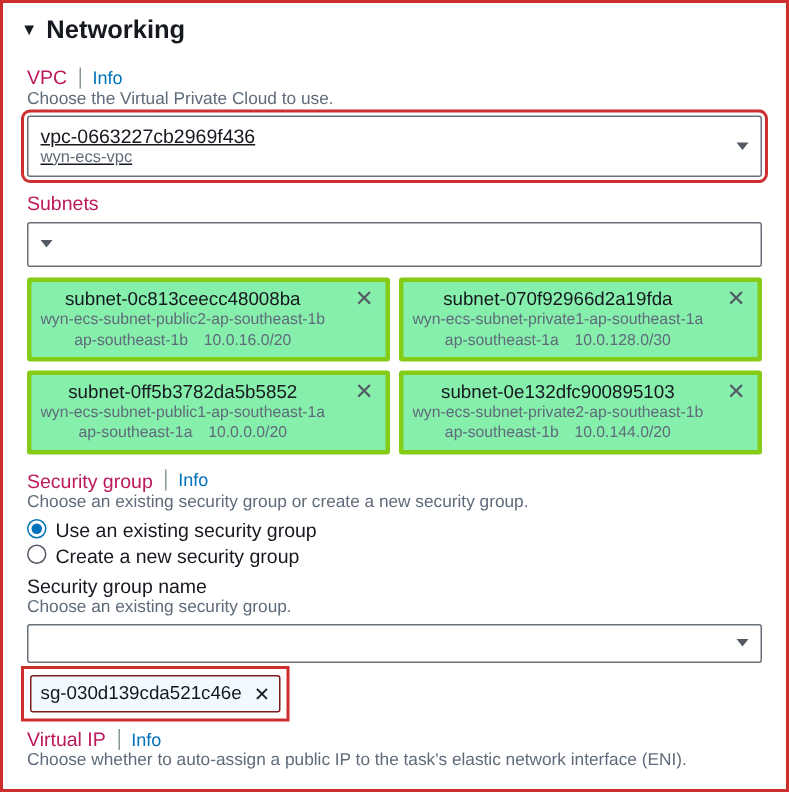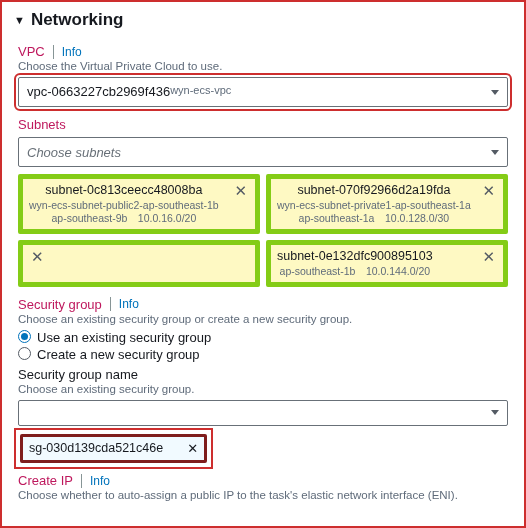--- a/index.html
+++ b/index.html
@@ -66,41 +66,42 @@
     padding: 5px 8px;
     display: flex;
     align-items: center;
     justify-content: space-between;
     background: #fff;
     cursor: pointer;
     min-height: 30px;
   }
   .select-box .main {
     display: flex;
-    flex-direction: row;
+    flex-direction: column;
     line-height: 1.2;
+    text-decoration: underline;
   }
   .select-box .main .val { font-size: 13px; }
   .select-box .main .sub { font-size: 11px; color: #5f6b7a; }
   .select-box .placeholder { color: #687078; font-style: italic; font-size: 13px;}
   .caret-down {
     width: 0; height: 0;
     border-left: 4px solid transparent;
     border-right: 4px solid transparent;
     border-top: 5px solid #545b64;
   }
   .chips-grid {
     display: grid;
     grid-template-columns: 1fr 1fr;
     gap: 6px;
     margin-top: 7px;
   }
   .chip {
-    border: 5px solid #84cc16;
-    background: #fef9c3;
+    border: 3px solid #84cc16;
+    background: #86efac;
     border-radius: 2px;
     padding: 4px 6px;
     display: flex;
     align-items: flex-start;
     justify-content: space-between;
     gap: 6px;
   }
   .chip .txt { display: flex; flex-direction: column; line-height: 1.25; min-width: 0;}
   .chip .txt .pri { font-size: 12.5px; color: #16191f; white-space: nowrap; overflow: hidden; text-overflow: ellipsis;}
   .chip .txt .sec { font-size: 10.5px; color: #5f6b7a; white-space: nowrap; overflow: hidden; text-overflow: ellipsis;}
@@ -134,26 +135,26 @@
     content: "";
     width: 7px; height: 7px;
     background: #0073bb;
     border-radius: 50%;
   }
   .sg-chip-row {
     margin-top: 6px;
   }
   .sg-chip {
     display: inline-flex;
-    border: 3px solid #7f1d1d;
+    border: 1px solid #7f1d1d;
     background: #f1faff;
     border-radius: 2px;
     padding: 4px 6px;
     align-items: flex-start;
-    gap: 24px;
+    gap: 8px;
   }
   .sg-chip .txt { display: flex; flex-direction: column; line-height: 1.25;}
   .sg-chip .txt .pri { font-size: 12.5px; }
   .sg-chip .txt .sec { font-size: 10.5px; color: #5f6b7a;}
   .hl-red {
     outline: 2px solid #cd2e2e;
     outline-offset: 2px;
   }
   .sg-wrap { display:inline-block; padding:2px; }
   .empty-select {
@@ -194,46 +195,51 @@
         </div>
         <span class="caret-down"></span>
       </div>
     </div>
 
     <div class="field-block" style="margin-top:10px;text-align:center;">
       <div class="label-row">
         <span class="label">Subnets</span>
       </div>
       <div class="select-box" style="padding:4px 8px;">
-        <span class="placeholder">Choose subnets</span>
         <span class="caret-down"></span>
       </div>
       <div class="chips-grid" id="subnet-chips">
           <div class="chip">
             <span class="txt">
               <span class="pri">subnet-0c813ceecc48008ba</span>
               <span class="sec">wyn-ecs-subnet-public2-ap-southeast-1b</span>
-              <span class="sec">ap-southeast-9b 10.0.16.0/20</span>
+              <span class="sec">ap-southeast-1b 10.0.16.0/20</span>
             </span>
             <span class="x">✕</span>
           </div>
           <div class="chip">
             <span class="txt">
               <span class="pri">subnet-070f92966d2a19fda</span>
               <span class="sec">wyn-ecs-subnet-private1-ap-southeast-1a</span>
               <span class="sec">ap-southeast-1a 10.0.128.0/30</span>
             </span>
             <span class="x">✕</span>
           </div>
           <div class="chip">
+            <span class="txt">
+              <span class="pri">subnet-0ff5b3782da5b5852</span>
+              <span class="sec">wyn-ecs-subnet-public1-ap-southeast-1a</span>
+              <span class="sec">ap-southeast-1a 10.0.0.0/20</span>
+            </span>
             <span class="x">✕</span>
           </div>
           <div class="chip">
             <span class="txt">
               <span class="pri">subnet-0e132dfc900895103</span>
+              <span class="sec">wyn-ecs-subnet-private2-ap-southeast-1b</span>
               <span class="sec">ap-southeast-1b 10.0.144.0/20</span>
             </span>
             <span class="x">✕</span>
           </div>
         </div>
     </div>
 
     <div class="field-block" style="margin-top:10px;">
       <div class="label-row">
         <span class="label">Security group</span>
@@ -265,21 +271,21 @@
               <span class="pri">sg-030d139cda521c46e</span>
             </span>
             <span class="x">✕</span>
           </span>
         </span>
       </div>
     </div>
 
     <div class="field-block" style="margin-top:8px;">
       <div class="label-row">
-        <span class="label">Create IP</span>
+        <span class="label">Virtual IP</span>
         <span class="sep"></span>
         <span class="info-link">Info</span>
       </div>
       <div class="hint">Choose whether to auto-assign a public IP to the task's elastic network interface (ENI).</div>
 
     </div>
 
   </div>
 </div>
 

